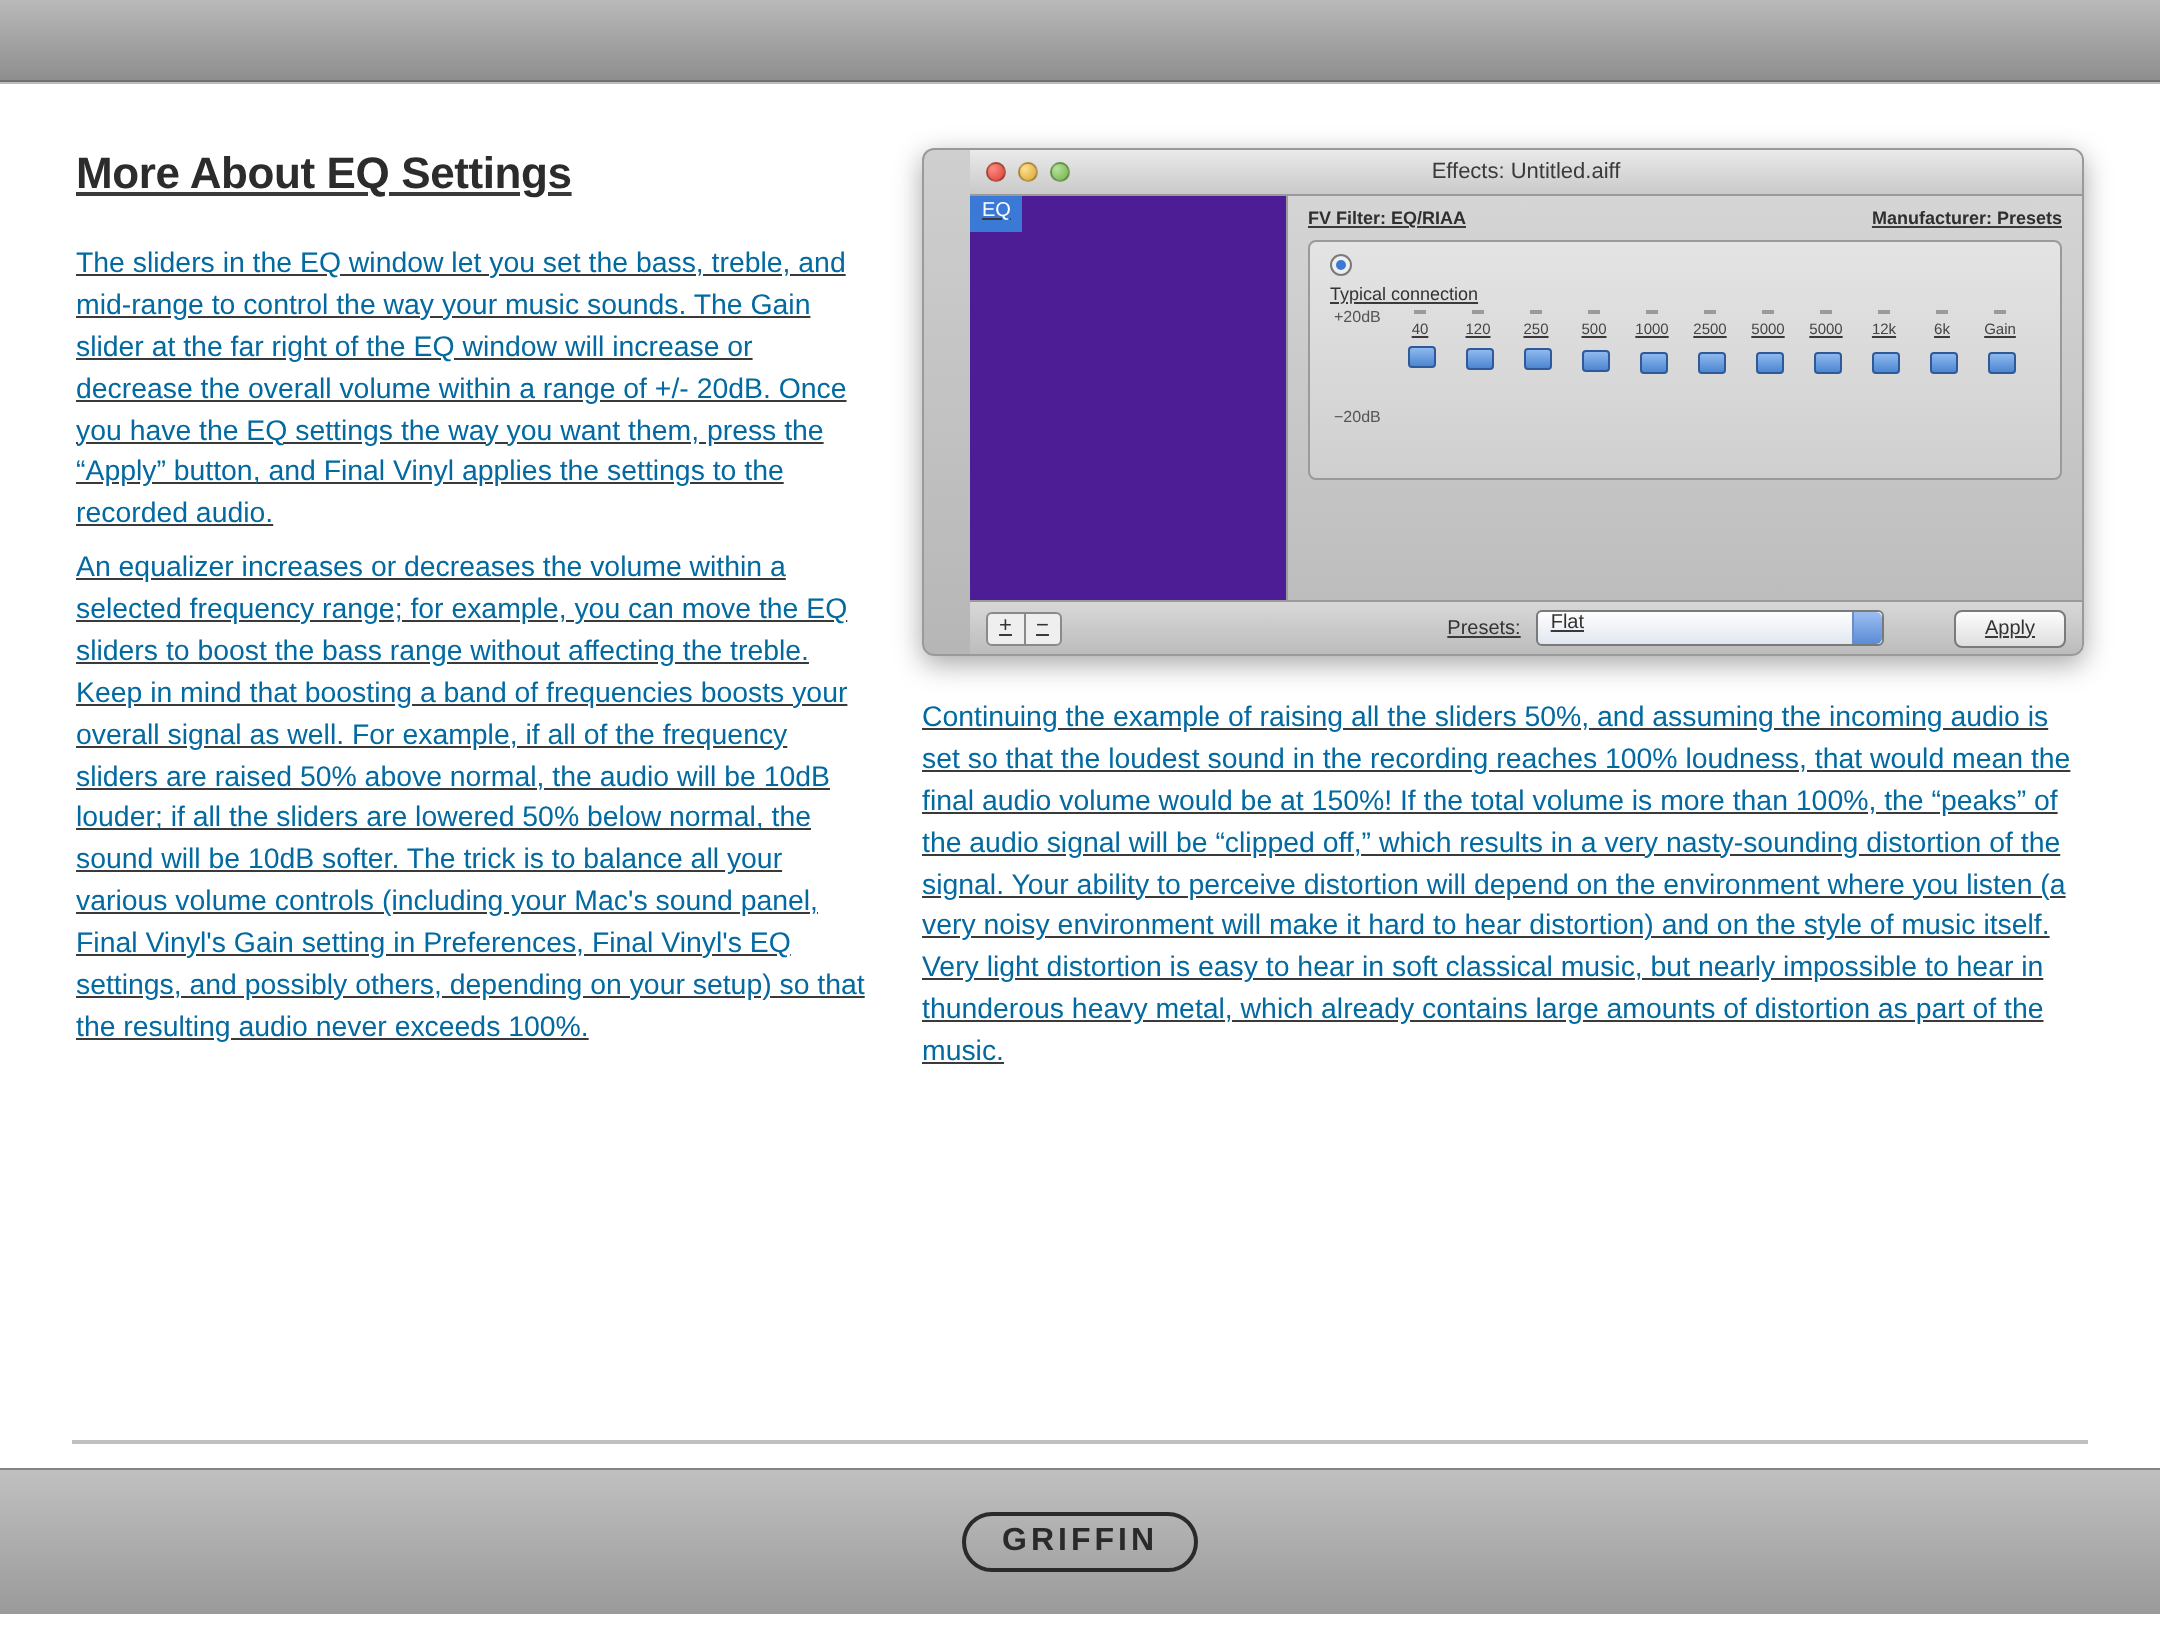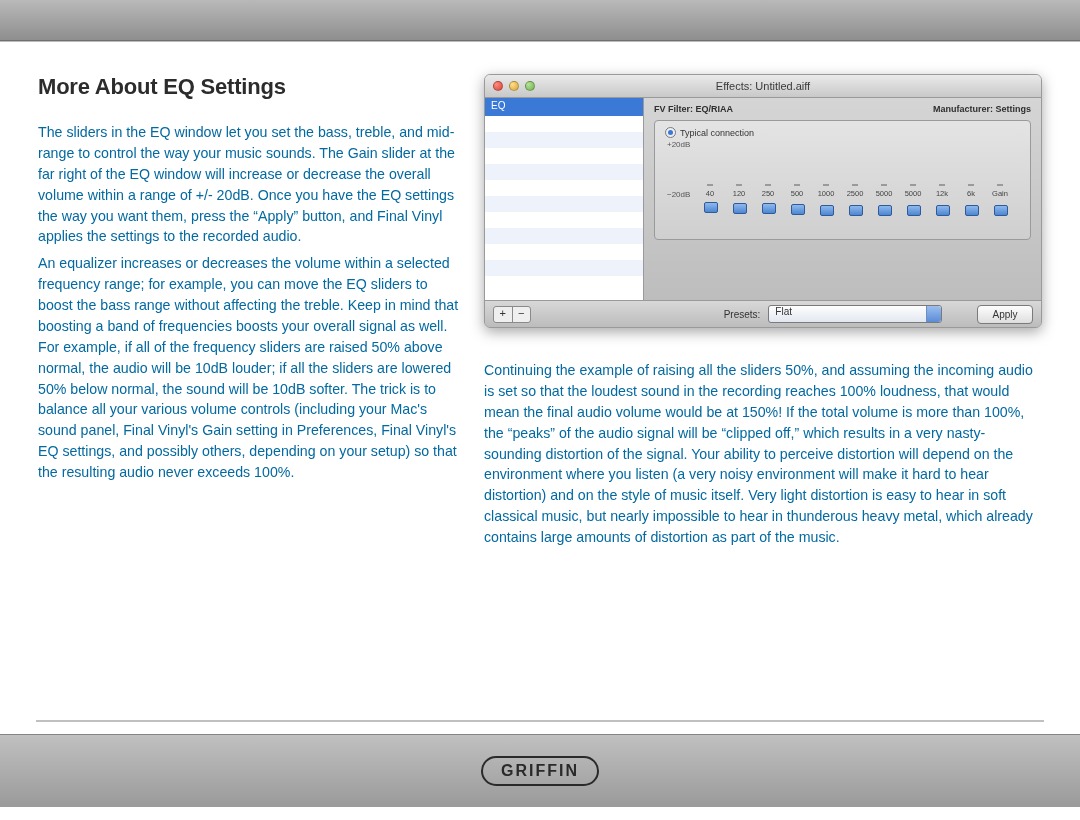--- a/index.html
+++ b/index.html
@@ -18,20 +18,21 @@
     border-bottom: 1px solid #6f6f6f;
   }
   .divider-line {
     height: 1px;
     background: #bcbcbc;
   }
   .page-body {
     padding: 32px 38px 0 38px;
     display: flex;
     gap: 24px;
+    text-decoration: underline;
   }
   .left-col {
     width: 438px;
   }
   .right-col {
     flex: 1;
   }
   h1.section-title {
     font-size: 22px;
     font-weight: 700;
@@ -46,23 +47,24 @@
     color: #0369a1;
   }
 
   
   .fx-window {
     width: 556px;
     border: 1px solid #9a9a9a;
     border-radius: 6px;
     overflow: hidden;
     box-shadow: 0 4px 14px rgba(0,0,0,0.35);
-    margin-bottom: 32px;
+    margin-bottom: 21px;
     font-size: 10px;
     background: linear-gradient(#cfcfcf, #b6b6b6);
+    padding-left: 23px;
   }
   .fx-titlebar {
     height: 22px;
     background: linear-gradient(#eaeaea, #c9c9c9);
     display: flex;
     align-items: center;
     position: relative;
     border-bottom: 1px solid #9a9a9a;
   }
   .traffic {
@@ -87,24 +89,24 @@
     pointer-events: none;
   }
   .fx-content {
     display: flex;
     height: 202px;
     border-bottom: 1px solid #9a9a9a;
     background: #bcbcbc;
   }
   .fx-sidebar {
     width: 158px;
-    background: #ffffff;
+    background: #4c1d95;
     border-right: 1px solid #9a9a9a;
     display: flex;
-    flex-direction: column;
+    flex-direction: row;
   }
   .fx-sidebar .row {
     height: 16px;
   }
   .fx-sidebar .sel {
     background: #3b79d6;
     color: #fff;
     font-size: 10px;
     padding: 2px 6px;
     height: 14px;
@@ -129,25 +131,26 @@
   .fx-panel {
     background: linear-gradient(#e4e4e4, #cfcfcf);
     border: 1px solid #9a9a9a;
     border-radius: 4px;
     padding: 6px 10px 4px 10px;
     height: 108px;
     position: relative;
   }
   .radio-row {
     display: flex;
-    align-items: flex-end;
+    align-items: flex-start;
     gap: 4px;
     font-size: 9px;
     color: #333;
     margin-bottom: 4px;
+    flex-direction: column;
   }
   .radio-dot {
     width: 9px; height: 9px; border: 1px solid #7a7a7a; border-radius: 50%;
     background: #eee;
     display: inline-flex; align-items: center; justify-content: center;
   }
   .radio-dot.on::after {
     content: ""; width: 5px; height: 5px; background: #3b79d6; border-radius: 50%;
   }
   .slider-area {
@@ -160,21 +163,21 @@
     left: -34px;
     font-size: 8px;
     color: #555;
   }
   .db-top { top: -2px; }
   .db-bot { top: 48px; }
   .sliders {
     display: flex;
     gap: 11px;
     height: 56px;
-    align-items: flex-end;
+    align-items: flex-start;
   }
   .slider-col {
     display: flex;
     flex-direction: column;
     align-items: center;
     width: 18px;
   }
   .track {
     flex: 1;
     width: 2px;
@@ -330,21 +333,21 @@
             <div class="row"></div>
             <div class="row alt"></div>
           <div class="row"></div>
             <div class="row alt"></div>
             <div class="row"></div>
         </div>
 
         <div class="fx-main">
           <div class="fx-header">
             <span>FV Filter: EQ/RIAA</span>
-            <span>Manufacturer: Settings</span>
+            <span>Manufacturer: Presets</span>
           </div>
 
           <div class="fx-panel">
             <div class="radio-row">
               <span class="radio-dot on"></span>
               <span>Typical connection</span>
             </div>
             <div class="slider-area">
               <span class="db-label db-top">+20dB</span>
               <span class="db-label db-bot">−20dB</span>

